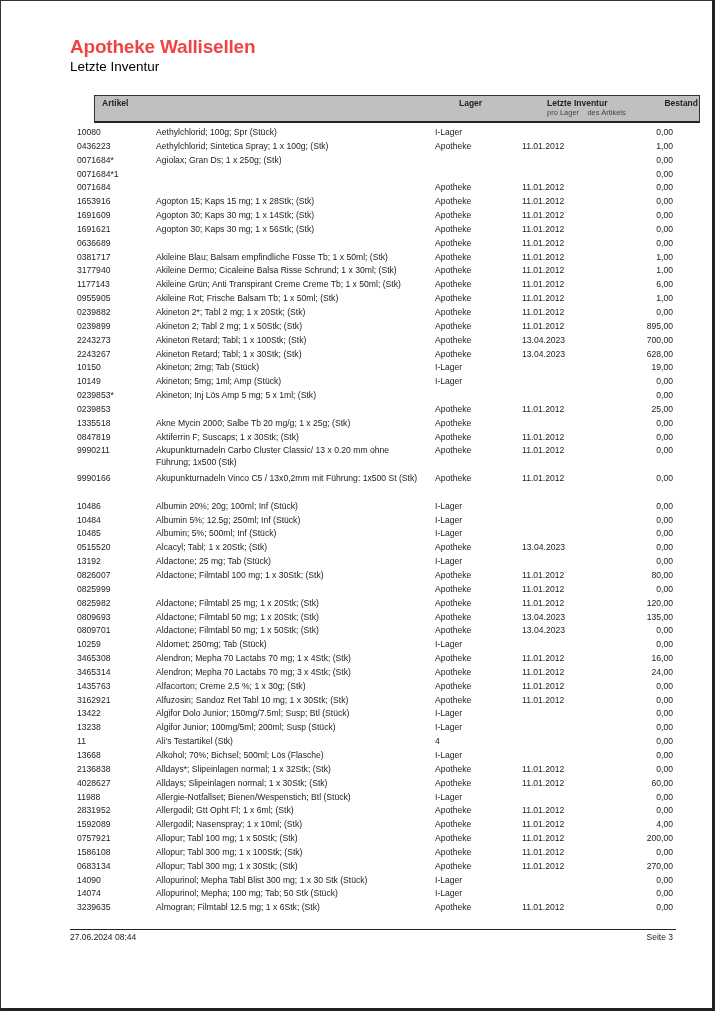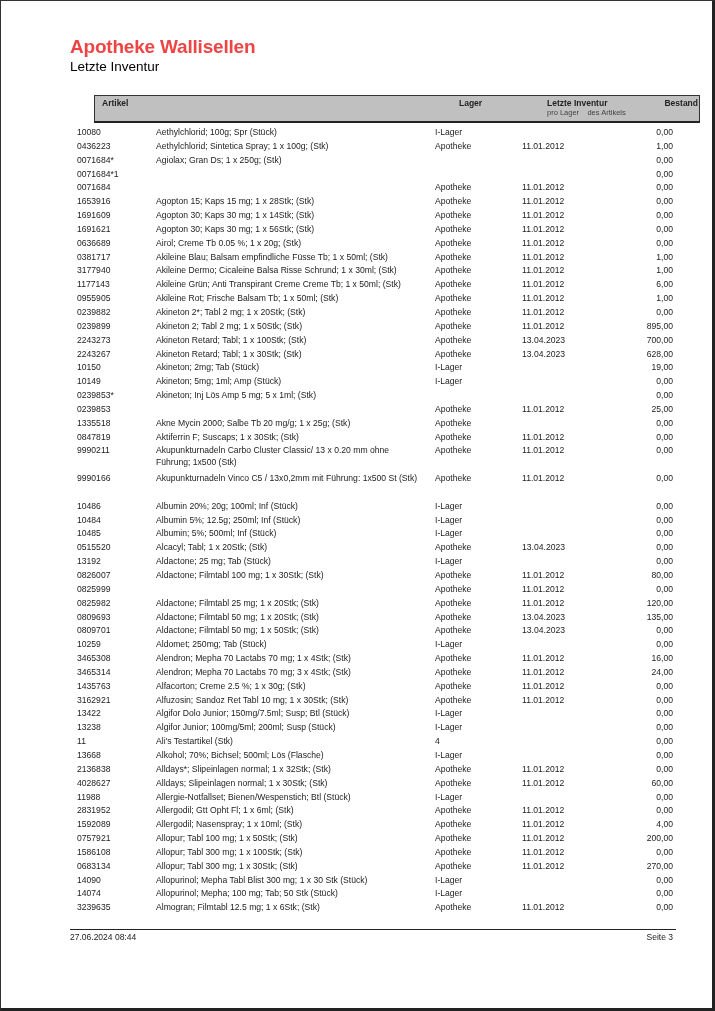--- a/index.html
+++ b/index.html
@@ -91,21 +91,20 @@
       </div>
       <div class="row">
         <span class="code">1691621</span>
         <span class="name">Agopton 30; Kaps 30 mg; 1 x 56Stk;  (Stk)</span>
         <span class="lager">Apotheke</span>
         <span class="date">11.01.2012</span>
         <span class="qty">0,00</span>
       </div>
       <div class="row">
         <span class="code">0636689</span>
-        <span class="name">Airol; Creme Tb 0.05 %; 1 x 20g;  (Stk)</span>
         <span class="lager">Apotheke</span>
         <span class="date">11.01.2012</span>
         <span class="qty">0,00</span>
       </div>
       <div class="row">
         <span class="code">0381717</span>
         <span class="name">Akileine Blau; Balsam empfindliche Füsse Tb; 1 x 50ml;  (Stk)</span>
         <span class="lager">Apotheke</span>
         <span class="date">11.01.2012</span>
         <span class="qty">1,00</span>

